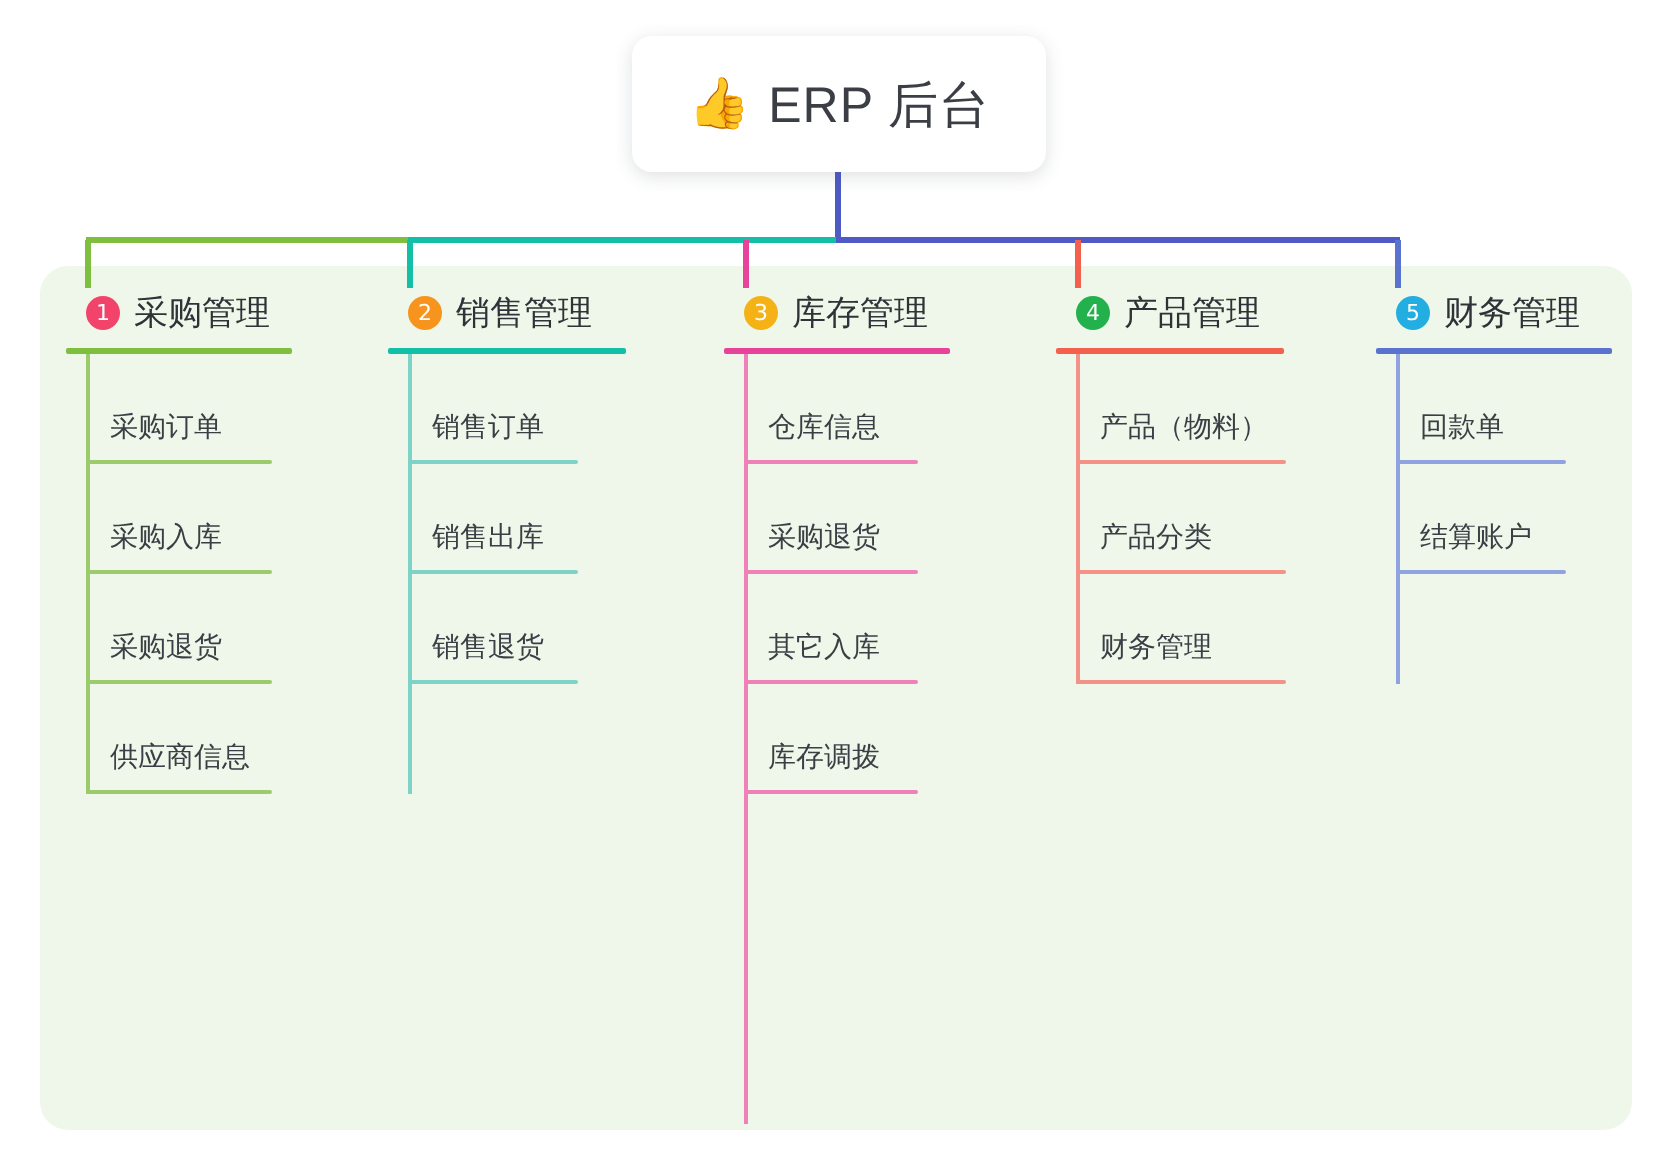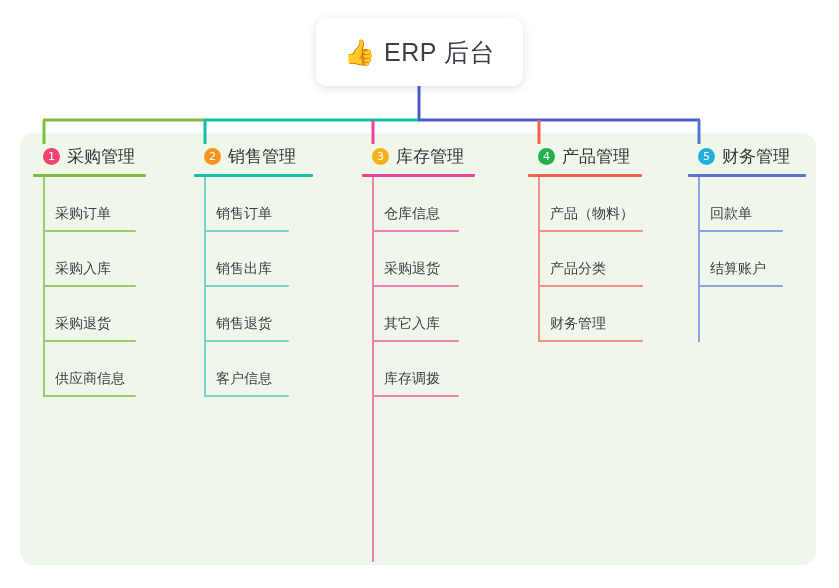--- a/index.html
+++ b/index.html
@@ -198,24 +198,20 @@
             <div class="leaf-underline" style="width: 84px; background: rgb(127, 211, 198);"></div>
           </div>
           <div class="leaf">
             <span class="leaf-label">销售出库</span>
             <div class="leaf-underline" style="width: 84px; background: rgb(127, 211, 198);"></div>
           </div>
           <div class="leaf">
             <span class="leaf-label">销售退货</span>
             <div class="leaf-underline" style="width: 84px; background: rgb(127, 211, 198);"></div>
           </div>
-          <div class="leaf">
-            <span class="leaf-label">客户信息</span>
-            <div class="leaf-underline" style="width: 84px; background: rgb(127, 211, 198);"></div>
-          </div>
         </div>
       </div>
       <div class="column" style="left: 362px;">
         <div class="col-header">
           <span class="badge" style="background: rgb(245, 178, 22);">3</span>
           <span class="col-title">库存管理</span>
         </div>
         <div class="col-underline" style="width: 113px; background: rgb(232, 67, 155);"></div>
         <div style="position: relative;">
           <div class="spine" style="background: rgb(239, 129, 184); height: 385px;"></div>

